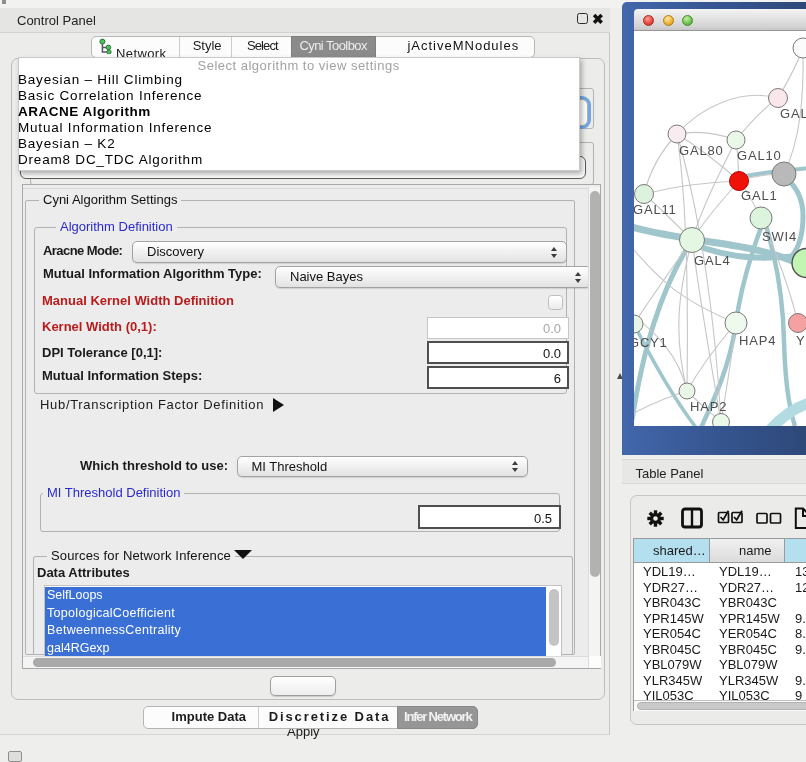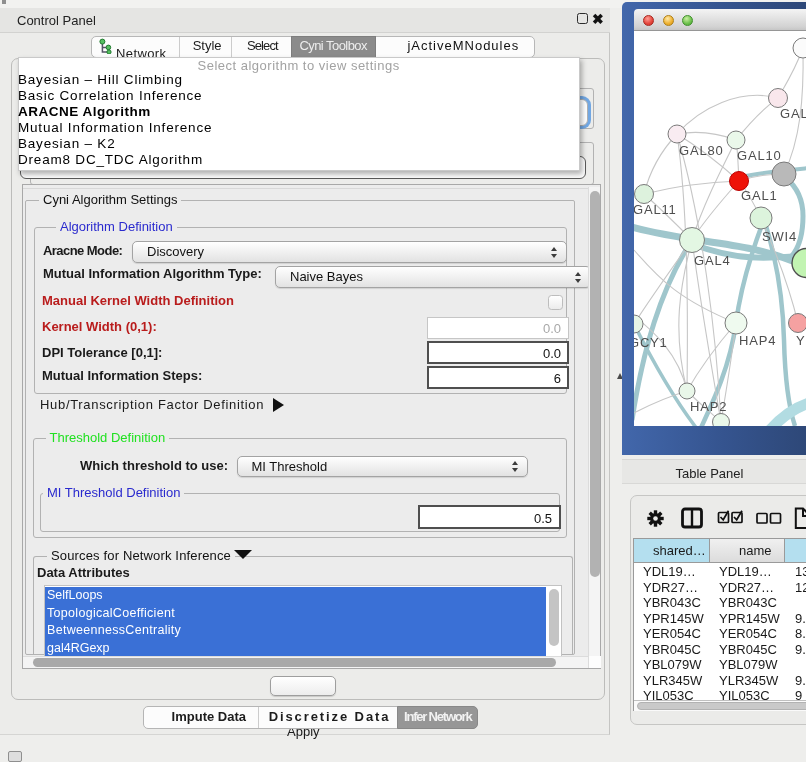--- a/index.html
+++ b/index.html
@@ -84,23 +84,20 @@
   <div class="lbl b dis" style="left:42px;top:318.5px;">Kernel Width (0,1):</div>
   <div class="tfield" style="left:427px;top:317px;width:142px;height:22px;border:1px solid #c6c6c6;color:#a8a8a8;padding:3px 7px 0 0;">0.0</div>
   <div class="lbl b" style="left:42px;top:344.5px;">DPI Tolerance [0,1]:</div>
   <div class="tfield" style="left:427px;top:341px;width:142px;height:23px;border:2px solid #4f4f4f;padding:3px 6px 0 0;">0.0</div>
   <div class="lbl b" style="left:42px;top:367.5px;">Mutual Information Steps:</div>
   <div class="tfield" style="left:427px;top:366px;width:142px;height:23px;border:2px solid #4f4f4f;padding:3px 6px 0 0;">6</div>
 
   <div class="lbl" style="left:40px;top:396.5px;letter-spacing:0.68px;">Hub/Transcription Factor Definition</div>
   <div class="abs" style="left:273px;top:398px;width:0;height:0;border-top:7px solid transparent;border-bottom:7px solid transparent;border-left:11px solid #111;"></div>
 
-  <div class="group" style="left:33px;top:438px;width:534px;height:100px;">
-    <span class="glabel" style="left:11.5px;top:-9px;color:#21e121;">Threshold Definition</span>
-  </div>
   <div class="lbl b" style="left:80px;top:457.5px;">Which threshold to use:</div>
   <div class="combo" style="left:236.5px;top:456px;width:291px;height:21px;">
       <span class="ctext">MI Threshold</span>
       <span class="spin"></span>
     </div>
   <div class="group" style="left:40px;top:493px;width:520px;height:38.5px;">
     <span class="glabel" style="left:2px;top:-9px;color:#2a2ace;">MI Threshold Definition</span>
   </div>
   <div class="tfield" style="left:418px;top:505px;width:143px;height:23.5px;border:2px solid #4f4f4f;padding:3.5px 7px 0 0;">0.5</div>
 
@@ -220,21 +217,21 @@
       <text x="762" y="241">SWI4</text>
       <text x="694" y="265">GAL4</text>
       <text x="629" y="347">GCY1</text>
       <text x="739" y="345">HAP4</text>
       <text x="796" y="345">Y</text>
       <text x="690" y="411">HAP2</text>
     </g>
   </svg>
 
   <div class="abs" style="left:622px;top:459px;width:184px;height:25px;background:#e7e7e5;border-top:1px solid #d8d8d6;border-bottom:1px solid #d8d8d6;"></div>
-  <div class="lbl" style="left:635.5px;top:466px;color:#222;margin-left:40px;">Table Panel</div>
+  <div class="lbl" style="left:635.5px;top:466px;color:#222;">Table Panel</div>
   <div class="abs" style="left:630px;top:495px;width:184px;height:230px;background:#ebebe9;border:1px solid #c6c6c4;border-radius:7px;"></div>
 
   <svg class="abs" style="left:645px;top:507px;" width="161" height="24" viewBox="0 0 161 24">
     <g transform="translate(10.5,11.5)">
       <g stroke="#111" stroke-width="3.4">
         <line x1="0" y1="-8.2" x2="0" y2="8.2"></line>
         <line x1="-8.2" y1="0" x2="8.2" y2="0"></line>
         <line x1="-5.8" y1="-5.8" x2="5.8" y2="5.8"></line>
         <line x1="-5.8" y1="5.8" x2="5.8" y2="-5.8"></line>
       </g>

